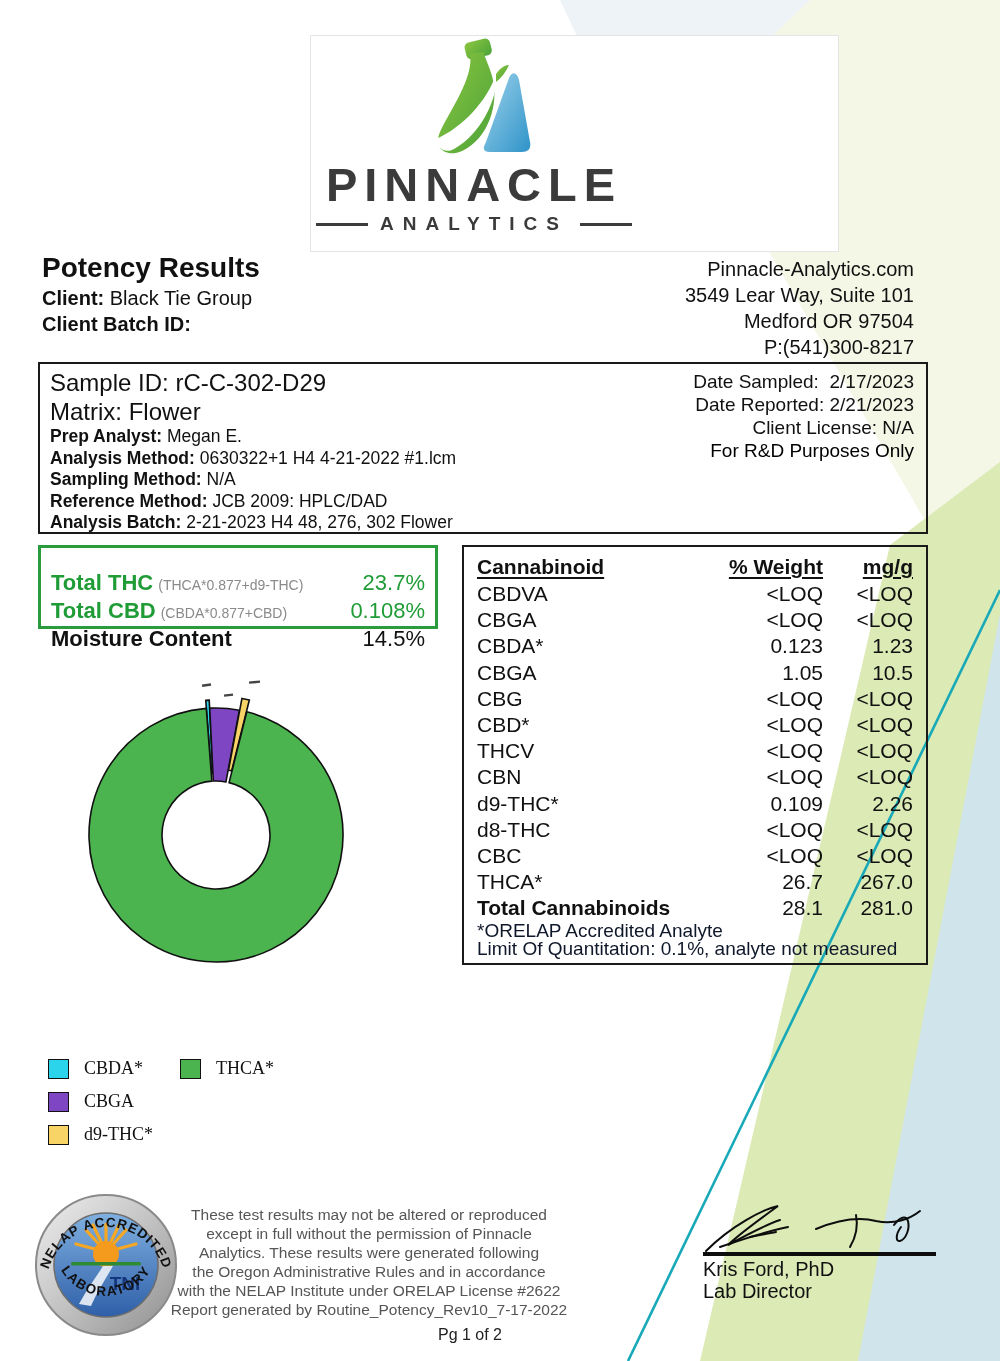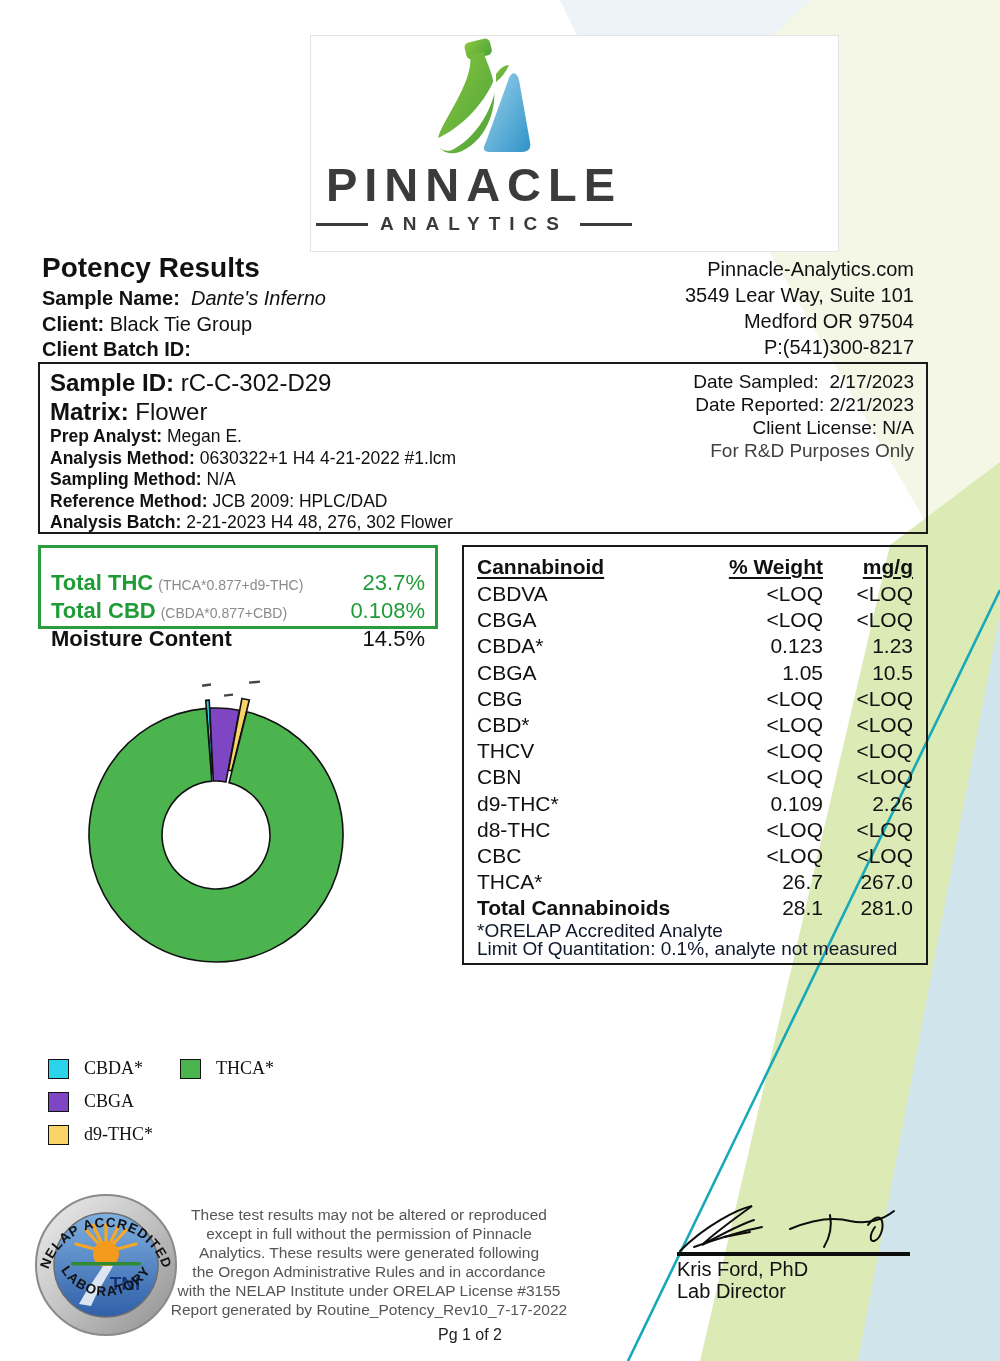--- a/index.html
+++ b/index.html
@@ -21,25 +21,25 @@
   .report-title{position:absolute;left:42px;top:252px;font-size:28px;font-weight:bold;}
   .hdr-fields{position:absolute;left:42px;top:286px;font-size:20px;line-height:25.5px;}
   .hdr-fields b{font-weight:bold;}
   .italic{font-style:italic;}
   .contact{position:absolute;right:86px;top:256px;text-align:right;font-size:20px;line-height:26px;}
 
   
   .sample-box{position:absolute;left:38px;top:362px;width:886px;height:168px;border:2.5px solid #1a1a1a;}
   .sample-left{position:absolute;left:10px;top:4px;}
   .big-line{font-size:24px;line-height:29px;}
-  .big-line b{font-weight:bold;}
+  .big-line b{font-weight:normal;}
   .det-line{font-size:17.5px;line-height:21.5px;}
   .det-line b{font-weight:bold;}
   .sample-right{position:absolute;right:12px;top:6px;text-align:right;font-size:19px;line-height:23px;}
-  .rd-note{color:#404040;}
+  .rd-note{color:#000000;}
 
   
   .totals-box{position:absolute;left:38px;top:545px;width:400px;height:84px;border:3px solid #2a9c3e;padding:22px 10px;box-sizing:border-box;}
   .tot-row{display:flex;align-items:baseline;line-height:26px;}
   .tot-name{font-size:22px;font-weight:bold;}
   .tot-name.green{color:#1f9c36;}
   .tot-formula{font-size:14px;color:#8a8a8a;margin-left:5px;}
   .tot-val{margin-left:auto;font-size:22px;}
   .tot-val.green{color:#1f9c36;}
 
@@ -57,21 +57,21 @@
   .donut{position:absolute;left:71px;top:668px;}
   .legend{position:absolute;left:40px;top:1058px;width:320px;font-family:"Liberation Serif","DejaVu Serif",serif;}
   .lg-item{position:absolute;display:flex;align-items:center;}
   .lg-swatch{width:21px;height:20px;border:1.5px solid #111;box-sizing:border-box;}
   .lg-label{margin-left:15px;font-size:18px;color:#111;}
 
   
   .seal{position:absolute;left:33px;top:1192px;}
   .disclaimer{position:absolute;left:163px;top:1205px;width:412px;text-align:center;font-size:15.5px;color:#555;line-height:19px;}
   .page-num{position:absolute;left:395px;top:1326px;width:150px;text-align:center;font-size:16px;color:#222;}
-  .sig-wrap{position:absolute;left:672px;top:1195px;width:245px;}
+  .sig-wrap{position:absolute;left:698px;top:1195px;width:245px;}
   .sig-line{position:absolute;left:5px;top:57px;width:233px;height:4px;background:#0d0d0d;}
   .sig-name{position:absolute;left:5px;top:63px;font-size:20px;line-height:22px;}
   .sig-title{position:absolute;left:5px;top:85px;font-size:20px;line-height:22px;}
 </style>
 </head>
 <body>
 
 <div class="page">
 
   <svg class="bg" width="1000" height="1361" viewBox="0 0 1000 1361">
@@ -108,21 +108,20 @@
       <div class="brand-name">PINNACLE</div>
       <div class="brand-sub">
         <span class="dash"></span>
         <span class="txt">ANALYTICS</span>
         <span class="dash"></span>
       </div>
     </div>
 
     <div class="report-title">Potency Results</div>
     <div class="hdr-fields">
-      <div><b>Sample Name:</b>&nbsp; <span class="italic">Dante's Inferno</span></div>
       <div><b>Client:</b>&nbsp;<span>Black Tie Group</span></div>
       <div><b>Client Batch ID:</b><span></span></div>
     </div>
     <div class="contact">
       <div>Pinnacle-Analytics.com</div>
       <div>3549 Lear Way, Suite 101</div>
       <div>Medford OR 97504</div>
       <div>P:(541)300-8217</div>
     </div>
 
@@ -306,21 +305,21 @@
       <text font-family="Liberation Sans, sans-serif" font-size="13.5" font-weight="bold" fill="#111" letter-spacing="1.5">
         <textPath href="#arcBottom" startOffset="50%" text-anchor="middle">LABORATORY</textPath>
       </text>
     </svg>
 
     <div class="disclaimer">
       <div>These test results may not be altered or reproduced</div>
       <div>except in full without the permission of Pinnacle</div>
       <div>Analytics. These results were generated following</div>
       <div>the Oregon Administrative Rules and in accordance</div>
-      <div>with the NELAP Institute under ORELAP License #3155</div>
+      <div>with the NELAP Institute under ORELAP License #2622</div>
       <div>Report generated by Routine_Potency_Rev10_7-17-2022</div>
     </div>
 
     <div class="page-num">Pg 1 of 2</div>
 
     <div class="sig-wrap">
       <svg width="245" height="60" viewBox="0 0 245 60">
         <g fill="none" stroke="#0d0d0d" stroke-width="2" stroke-linecap="round">
           <path d="M8,56 C34,30 66,14 80,11 C62,24 40,40 30,50 C52,38 70,29 82,25"></path>
           <path d="M22,52 C45,44 70,36 90,32"></path>

